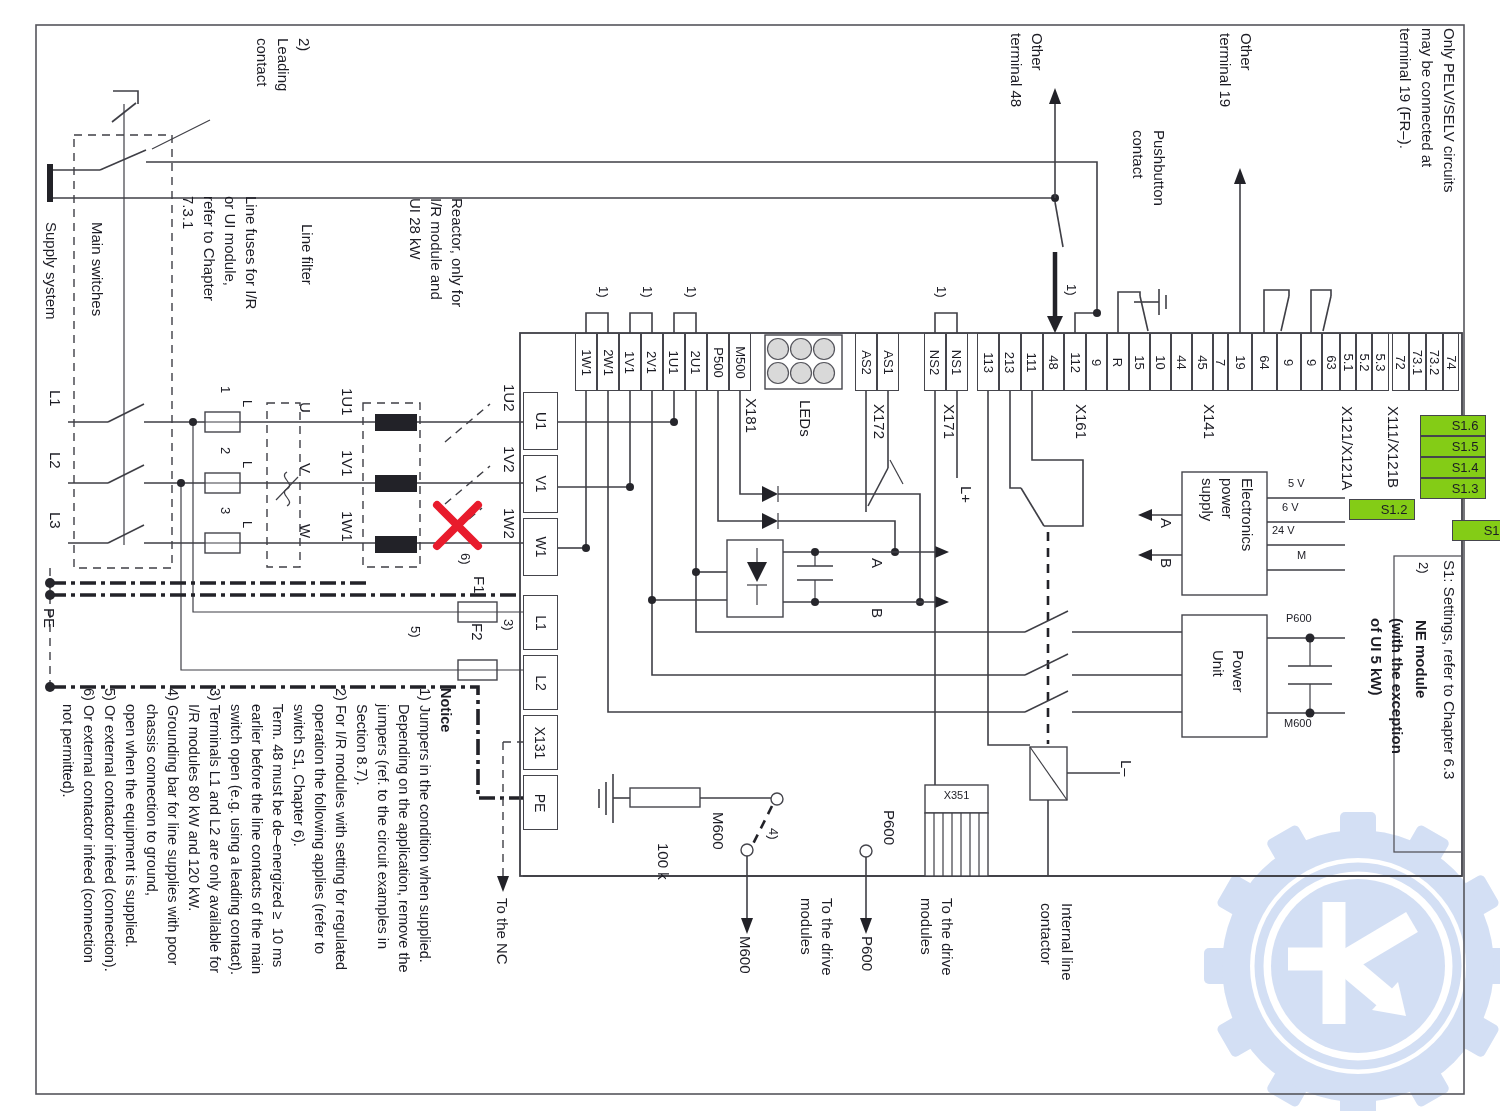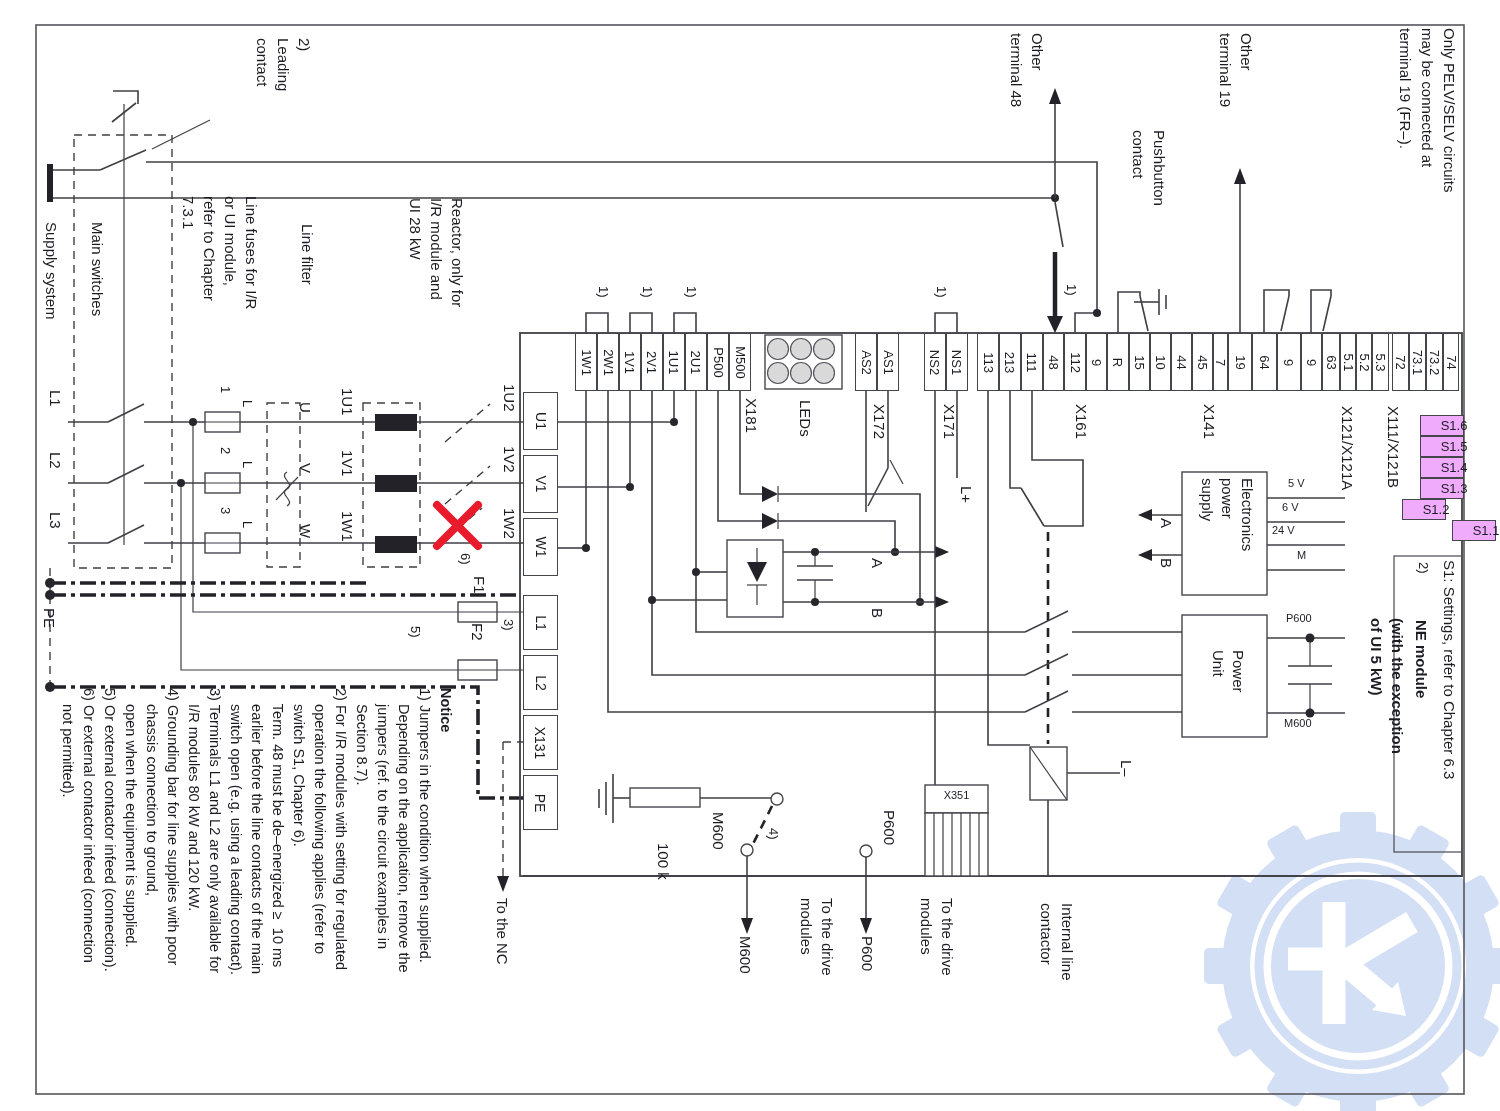--- a/index.html
+++ b/index.html
@@ -25,22 +25,22 @@
   .hl{position:absolute;font-size:11px;white-space:pre;}
   .b{font-weight:bold;}
   .sm{font-size:13px;line-height:18px;}
   .tstrip{position:absolute;}
   .tcell{position:absolute;top:0;background:#fff;border:1.3px solid #45454c;
          display:flex;align-items:center;justify-content:center;box-sizing:border-box;}
   .tcell span{transform:rotate(90deg);white-space:nowrap;font-size:13px;}
   .lcell{position:absolute;background:#fff;border:1.3px solid #45454c;box-sizing:border-box;
          display:flex;align-items:center;justify-content:center;}
   .lcell span{transform:rotate(90deg);white-space:nowrap;font-size:14px;}
-  .s1cell{position:absolute;width:44px;height:21px;border:1.3px solid #45454c;box-sizing:border-box;
-          background:#f0abfc;font-size:13px;display:flex;align-items:center;justify-content:center;padding-left:24px;}
+  .s1cell{position:absolute;width:66px;height:21px;border:1.3px solid #45454c;box-sizing:border-box;
+          background:#84cc16;font-size:13px;display:flex;align-items:center;justify-content:center;padding-left:24px;}
   .notice{font-size:14.5px;line-height:21px;}
 </style>
 </head>
 <body>
 
 <svg width="1500" height="1111" viewBox="0 0 1500 1111">
 
   <g opacity="0.9">
     <g class="gear">
       <rect x="1340" y="812" width="36" height="40" rx="5" transform="rotate(0,1358,966)"></rect>
@@ -433,21 +433,21 @@
   </div>
 <div class="s1cell" style="left:1420px;top:436px">
     <span>S1.5</span>
   </div>
 <div class="s1cell" style="left:1420px;top:457px">
     <span>S1.4</span>
   </div>
 <div class="s1cell" style="left:1420px;top:478px">
     <span>S1.3</span>
   </div>
-<div class="s1cell" style="left:1402px;top:499px">
+<div class="s1cell" style="left:1349px;top:499px">
     <span>S1.2</span>
   </div>
 <div class="s1cell" style="left:1452px;top:520px">
     <span>S1.1</span>
   </div>
 
 <div class="rl" style="left:315px;top:38px">
     <span>2)
 Leading
 contact</span>

